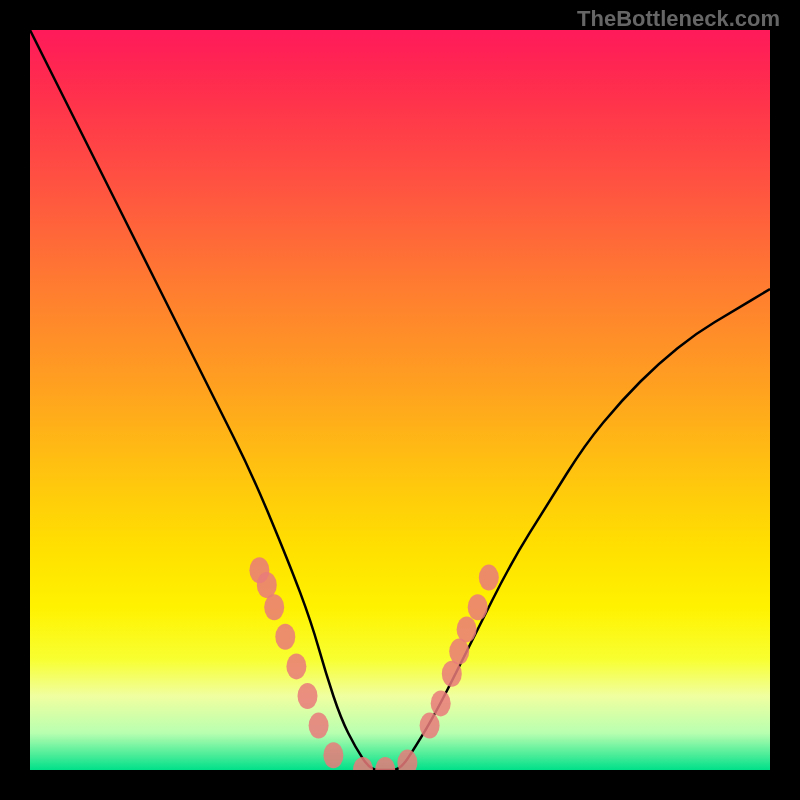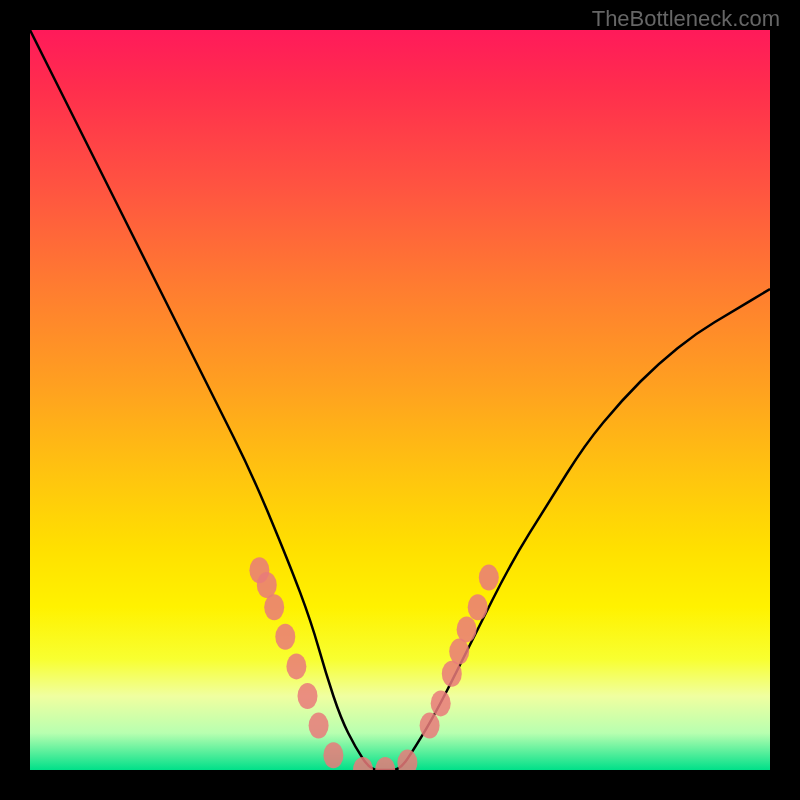--- a/index.html
+++ b/index.html
@@ -10,21 +10,21 @@
     background: #000;
     position: relative;
     font-family: Arial, Helvetica, sans-serif;
   }
   .watermark {
     position: absolute;
     top: 6px;
     right: 20px;
     color: #666;
     font-size: 22px;
-    font-weight: normal;
+    font-weight: bold;
     z-index: 10;
   }
   .plot-area {
     position: absolute;
     left: 30px;
     top: 30px;
     width: 740px;
     height: 740px;
     overflow: hidden;
   }

